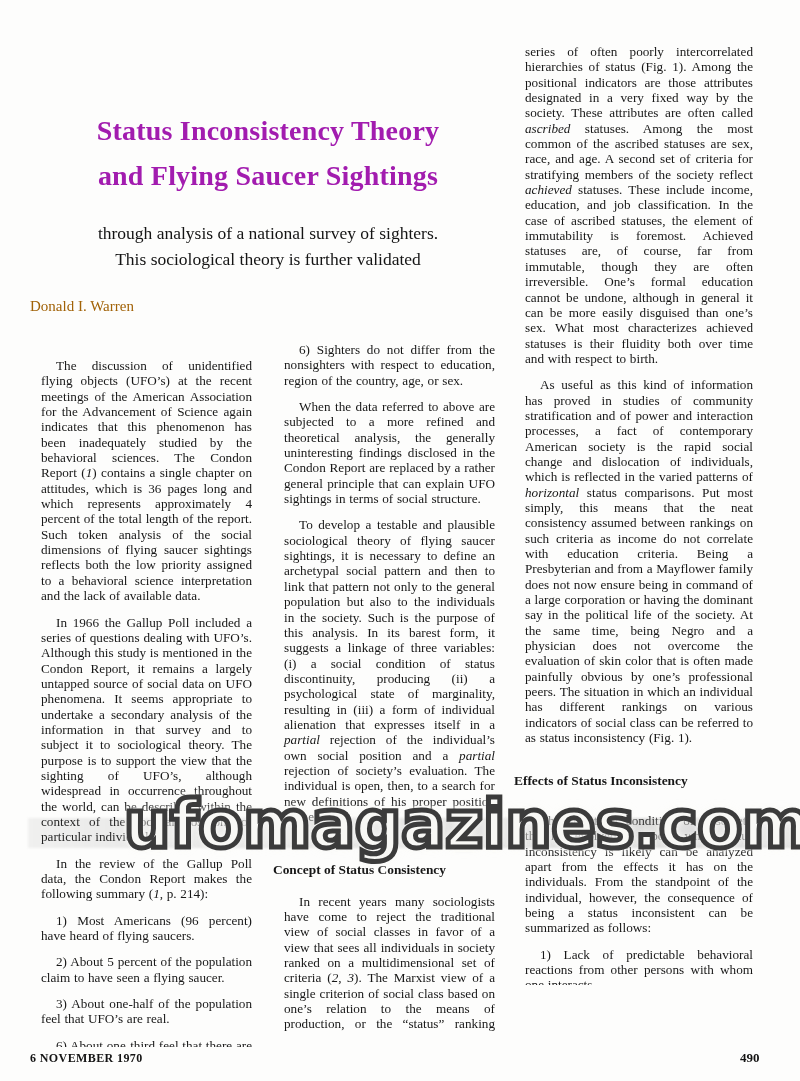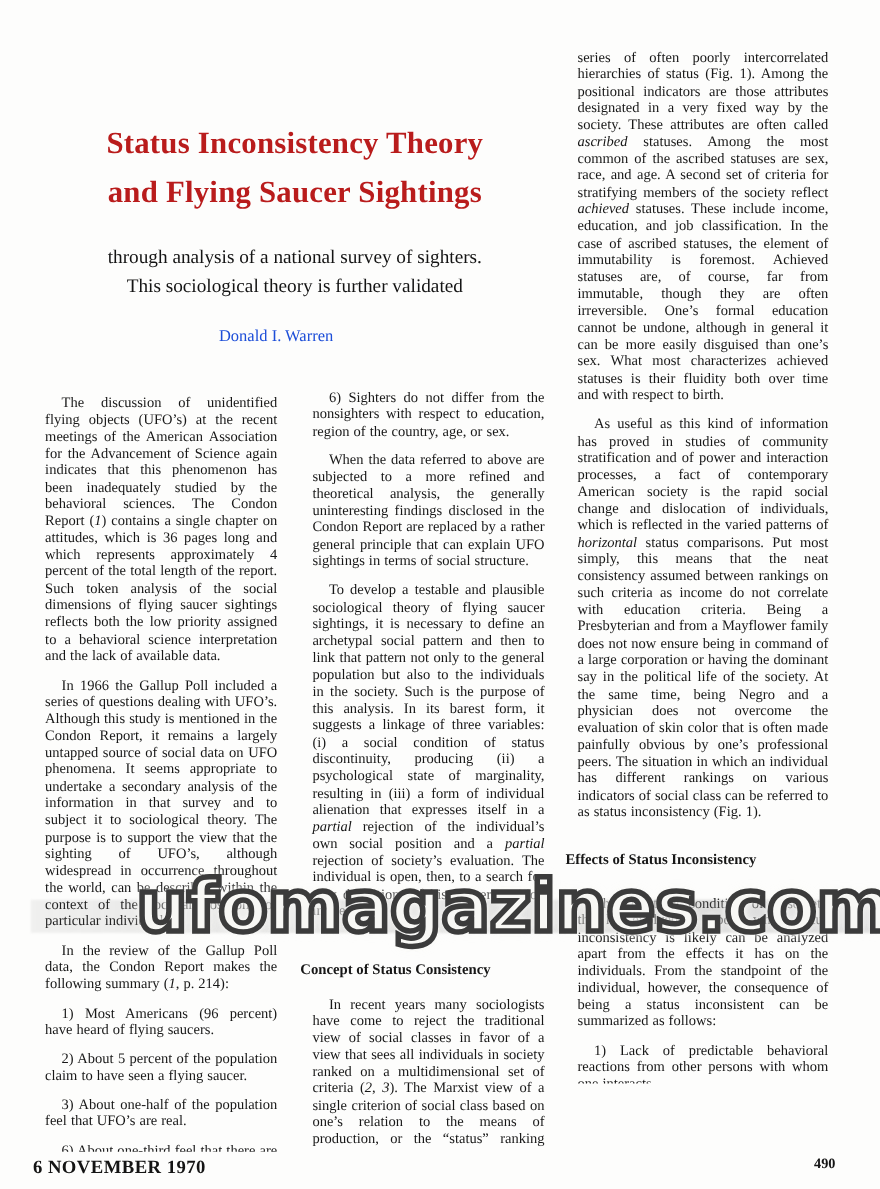--- a/index.html
+++ b/index.html
@@ -3,44 +3,44 @@
 <meta charset="utf-8">
 <style>
   html,body { margin:0; padding:0; background:#ffffff; }
   .page {
     position:relative; width:800px; height:1081px; margin:0 auto;
     background:#fdfdfc; overflow:hidden;
     font-family:"Liberation Serif", serif; color:#171717;
   }
   
   .article-header { position:absolute; left:30px; top:108px; width:476px; text-align:center; }
-  .title-line { font-size:28px; font-weight:bold; line-height:45px; letter-spacing:0.2px; color:#b91c1c; }
+  .title-line { font-size:28px; font-weight:bold; line-height:45px; letter-spacing:0.2px; color:#a21caf; }
   .subtitle { margin-top:22px; }
   .subtitle-line { font-size:17.5px; line-height:26px; color:#141414; }
-  .byline { margin-top:26px; text-align:center; padding-right:34px; font-size:15px; color:#1d4ed8; }
+  .byline { margin-top:26px; text-align:left; padding-right:34px; font-size:15px; color:#a16207; }
 
   
   .col { position:absolute; font-size:13.2px; line-height:15.35px; text-align:justify; overflow:hidden; }
   .col-left   { left:30px;  top:347px; width:233px; height:700px; }
-  .col-middle { left:273px; top:342px; width:233px; height:700px; }
+  .col-middle { left:273px; top:331px; width:233px; height:700px; }
   .col-right  { left:514px; top:33px;  width:250px; height:952px; }
   .para { margin:11px; text-indent:15px; text-align:justify; word-spacing:0.4px; }
   .para.no-indent { text-indent:0; }
   .para.jlast { text-align-last:justify; }
   .col-heading { font-weight:bold; font-size:13.4px; margin:38px 0 16px; text-align:left; }
   .col-right .col-heading { margin:28px 0 24px; }
   i { font-style:italic; }
 
   
   .copyright { position:absolute; left:513px; top:990px; width:252px; font-size:11.4px; line-height:13.6px; text-align:justify; }
   .copyright-rule { border:0; border-top:1.5px solid #2a2a2a; margin:0 0 7px 0; }
   .copyright p { margin:0; text-indent:12px; }
 
   
-  .footer-date { position:absolute; left:30px; top:1051px; font-size:17px; font-weight:bold; letter-spacing:0.4px; color:#141414; }
+  .footer-date { position:absolute; left:30px; top:1051px; font-size:12px; font-weight:bold; letter-spacing:0.4px; color:#141414; }
   .page-number { position:absolute; left:740px; top:1050px; font-size:13px; font-weight:bold; color:#141414; }
 
   
   .wm-band {
     position:absolute; left:28px; top:818px; width:766px; height:30px; z-index:5;
     background:linear-gradient(90deg, rgba(125,125,125,0.10), rgba(125,125,125,0.22) 40%, rgba(125,125,125,0.26));
     filter:blur(1px);
   }
   .wm-text {
     position:absolute; left:124px; top:792px; z-index:6; white-space:nowrap;

